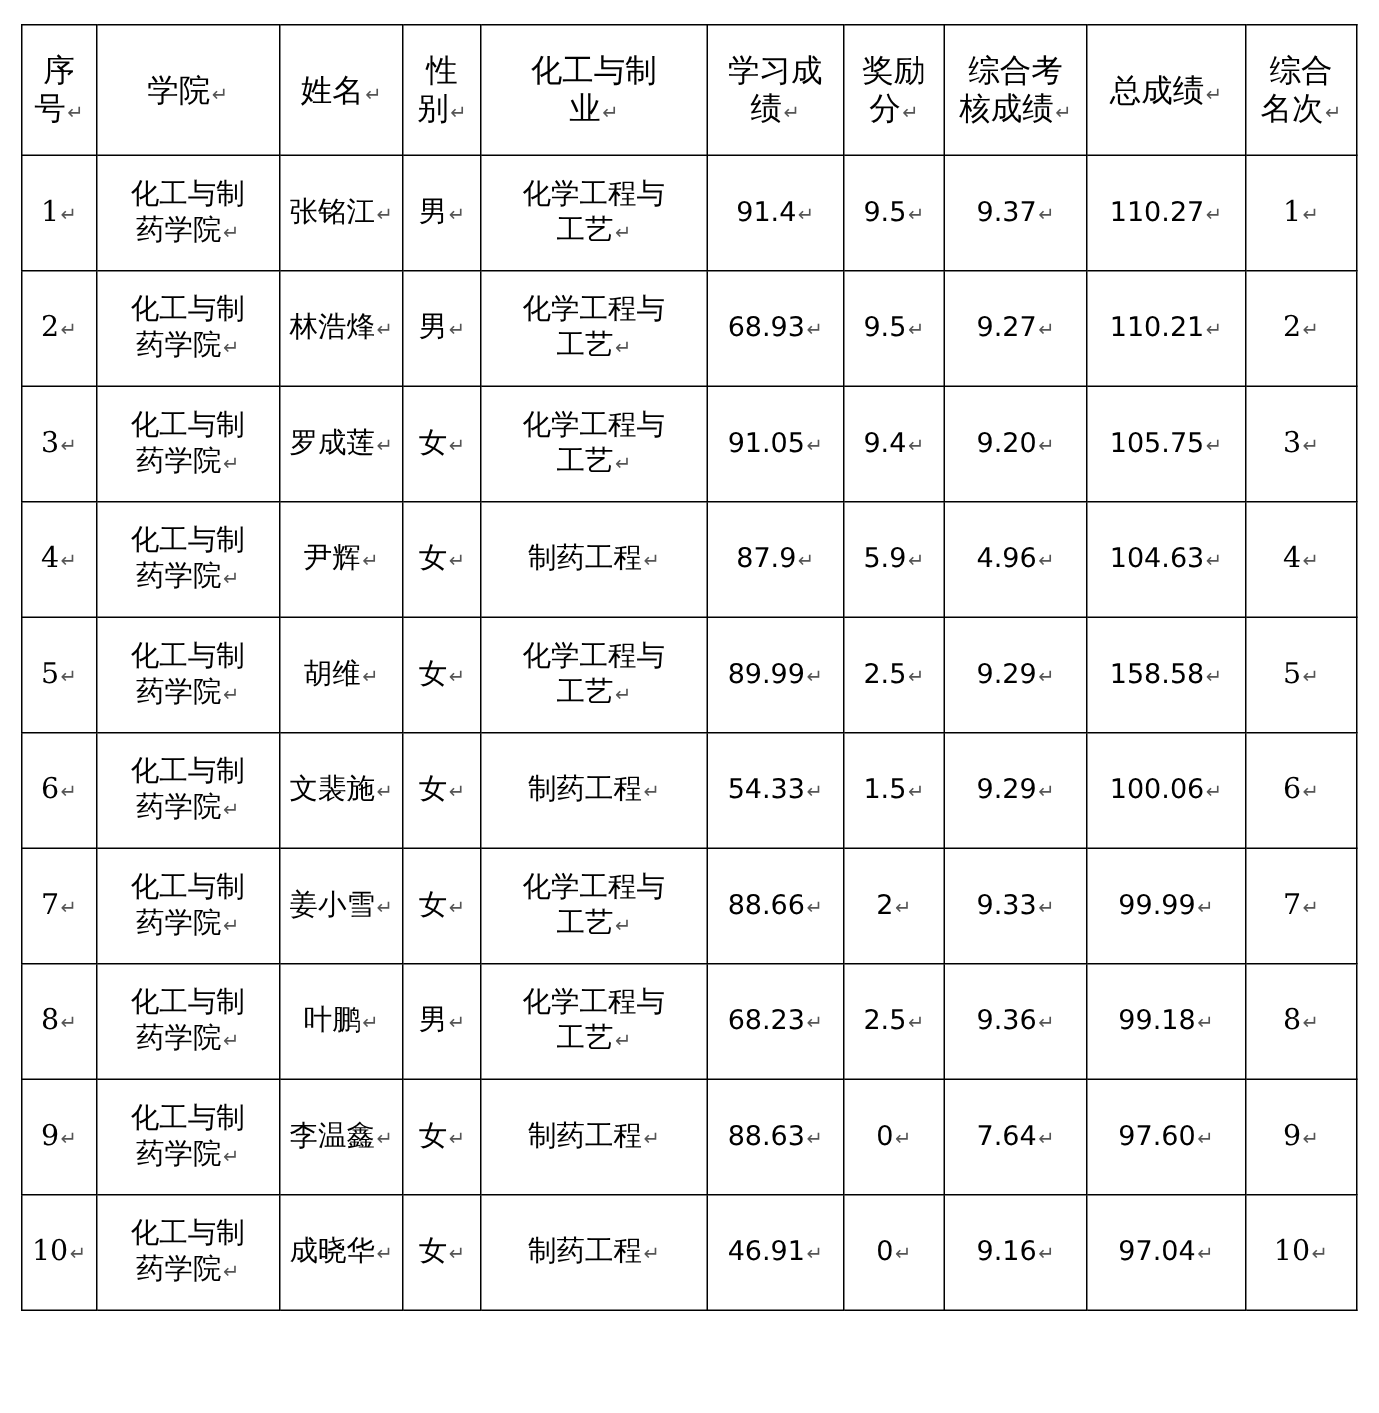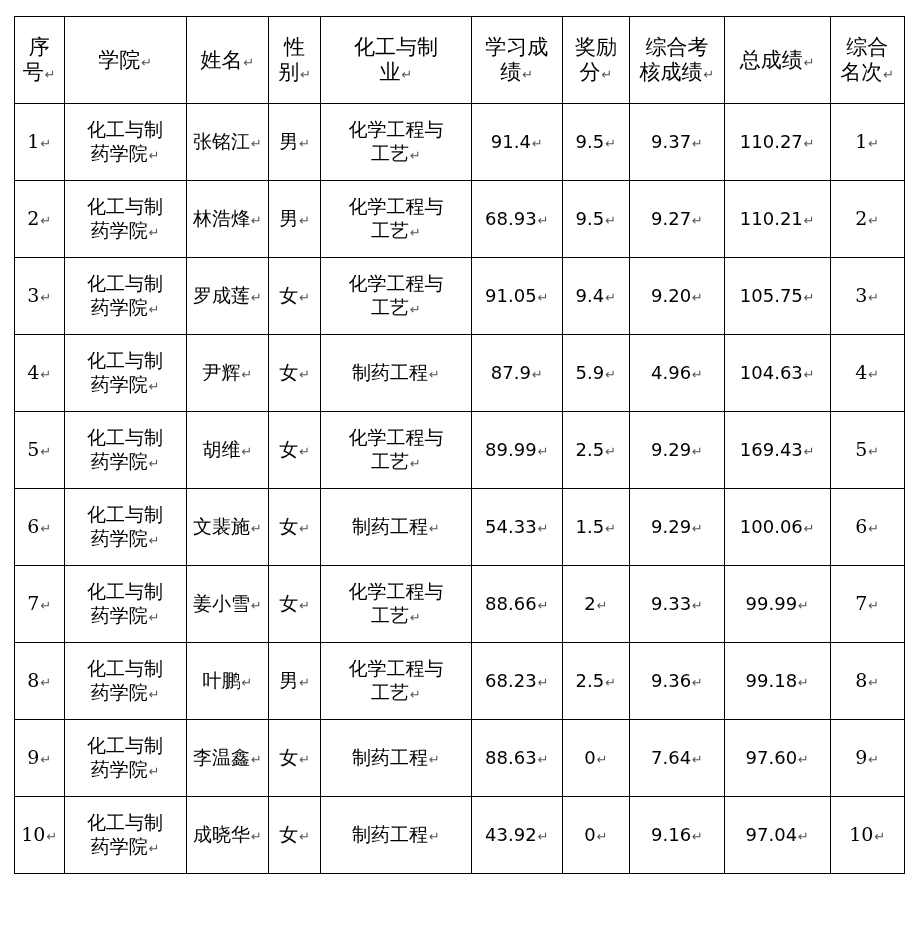--- a/index.html
+++ b/index.html
@@ -185,21 +185,21 @@
 
       <tr>
         <td class="serif"><span>5</span><span class="pmark">↵</span></td>
         <td class="serif"><span>化工与制</span><br><span>药学院</span><span class="pmark">↵</span></td>
         <td class="serif"><span>胡维</span><span class="pmark">↵</span></td>
         <td class="serif"><span>女</span><span class="pmark">↵</span></td>
         <td class="serif"><span>化学工程与</span><br><span>工艺</span><span class="pmark">↵</span></td>
         <td class="num"><span>89.99</span><span class="pmark">↵</span></td>
         <td class="num"><span>2.5</span><span class="pmark">↵</span></td>
         <td class="num"><span>9.29</span><span class="pmark">↵</span></td>
-        <td class="num"><span>169.43</span><span class="pmark">↵</span></td>
+        <td class="num"><span>158.58</span><span class="pmark">↵</span></td>
         <td class="serif"><span>5</span><span class="pmark">↵</span></td>
       </tr>
 
       <tr>
         <td class="serif"><span>6</span><span class="pmark">↵</span></td>
         <td class="serif"><span>化工与制</span><br><span>药学院</span><span class="pmark">↵</span></td>
         <td class="serif"><span>文裴施</span><span class="pmark">↵</span></td>
         <td class="serif"><span>女</span><span class="pmark">↵</span></td>
         <td class="serif"><span>制药工程</span><span class="pmark">↵</span></td>
         <td class="num"><span>54.33</span><span class="pmark">↵</span></td>
@@ -247,21 +247,21 @@
         <td class="num"><span>97.60</span><span class="pmark">↵</span></td>
         <td class="serif"><span>9</span><span class="pmark">↵</span></td>
       </tr>
 
       <tr>
         <td class="serif"><span>10</span><span class="pmark">↵</span></td>
         <td class="serif"><span>化工与制</span><br><span>药学院</span><span class="pmark">↵</span></td>
         <td class="serif"><span>成晓华</span><span class="pmark">↵</span></td>
         <td class="serif"><span>女</span><span class="pmark">↵</span></td>
         <td class="serif"><span>制药工程</span><span class="pmark">↵</span></td>
-        <td class="num"><span>43.92</span><span class="pmark">↵</span></td>
+        <td class="num"><span>46.91</span><span class="pmark">↵</span></td>
         <td class="num"><span>0</span><span class="pmark">↵</span></td>
         <td class="num"><span>9.16</span><span class="pmark">↵</span></td>
         <td class="num"><span>97.04</span><span class="pmark">↵</span></td>
         <td class="serif"><span>10</span><span class="pmark">↵</span></td>
       </tr>
 
     </tbody>
   </table>
 </div>
 

